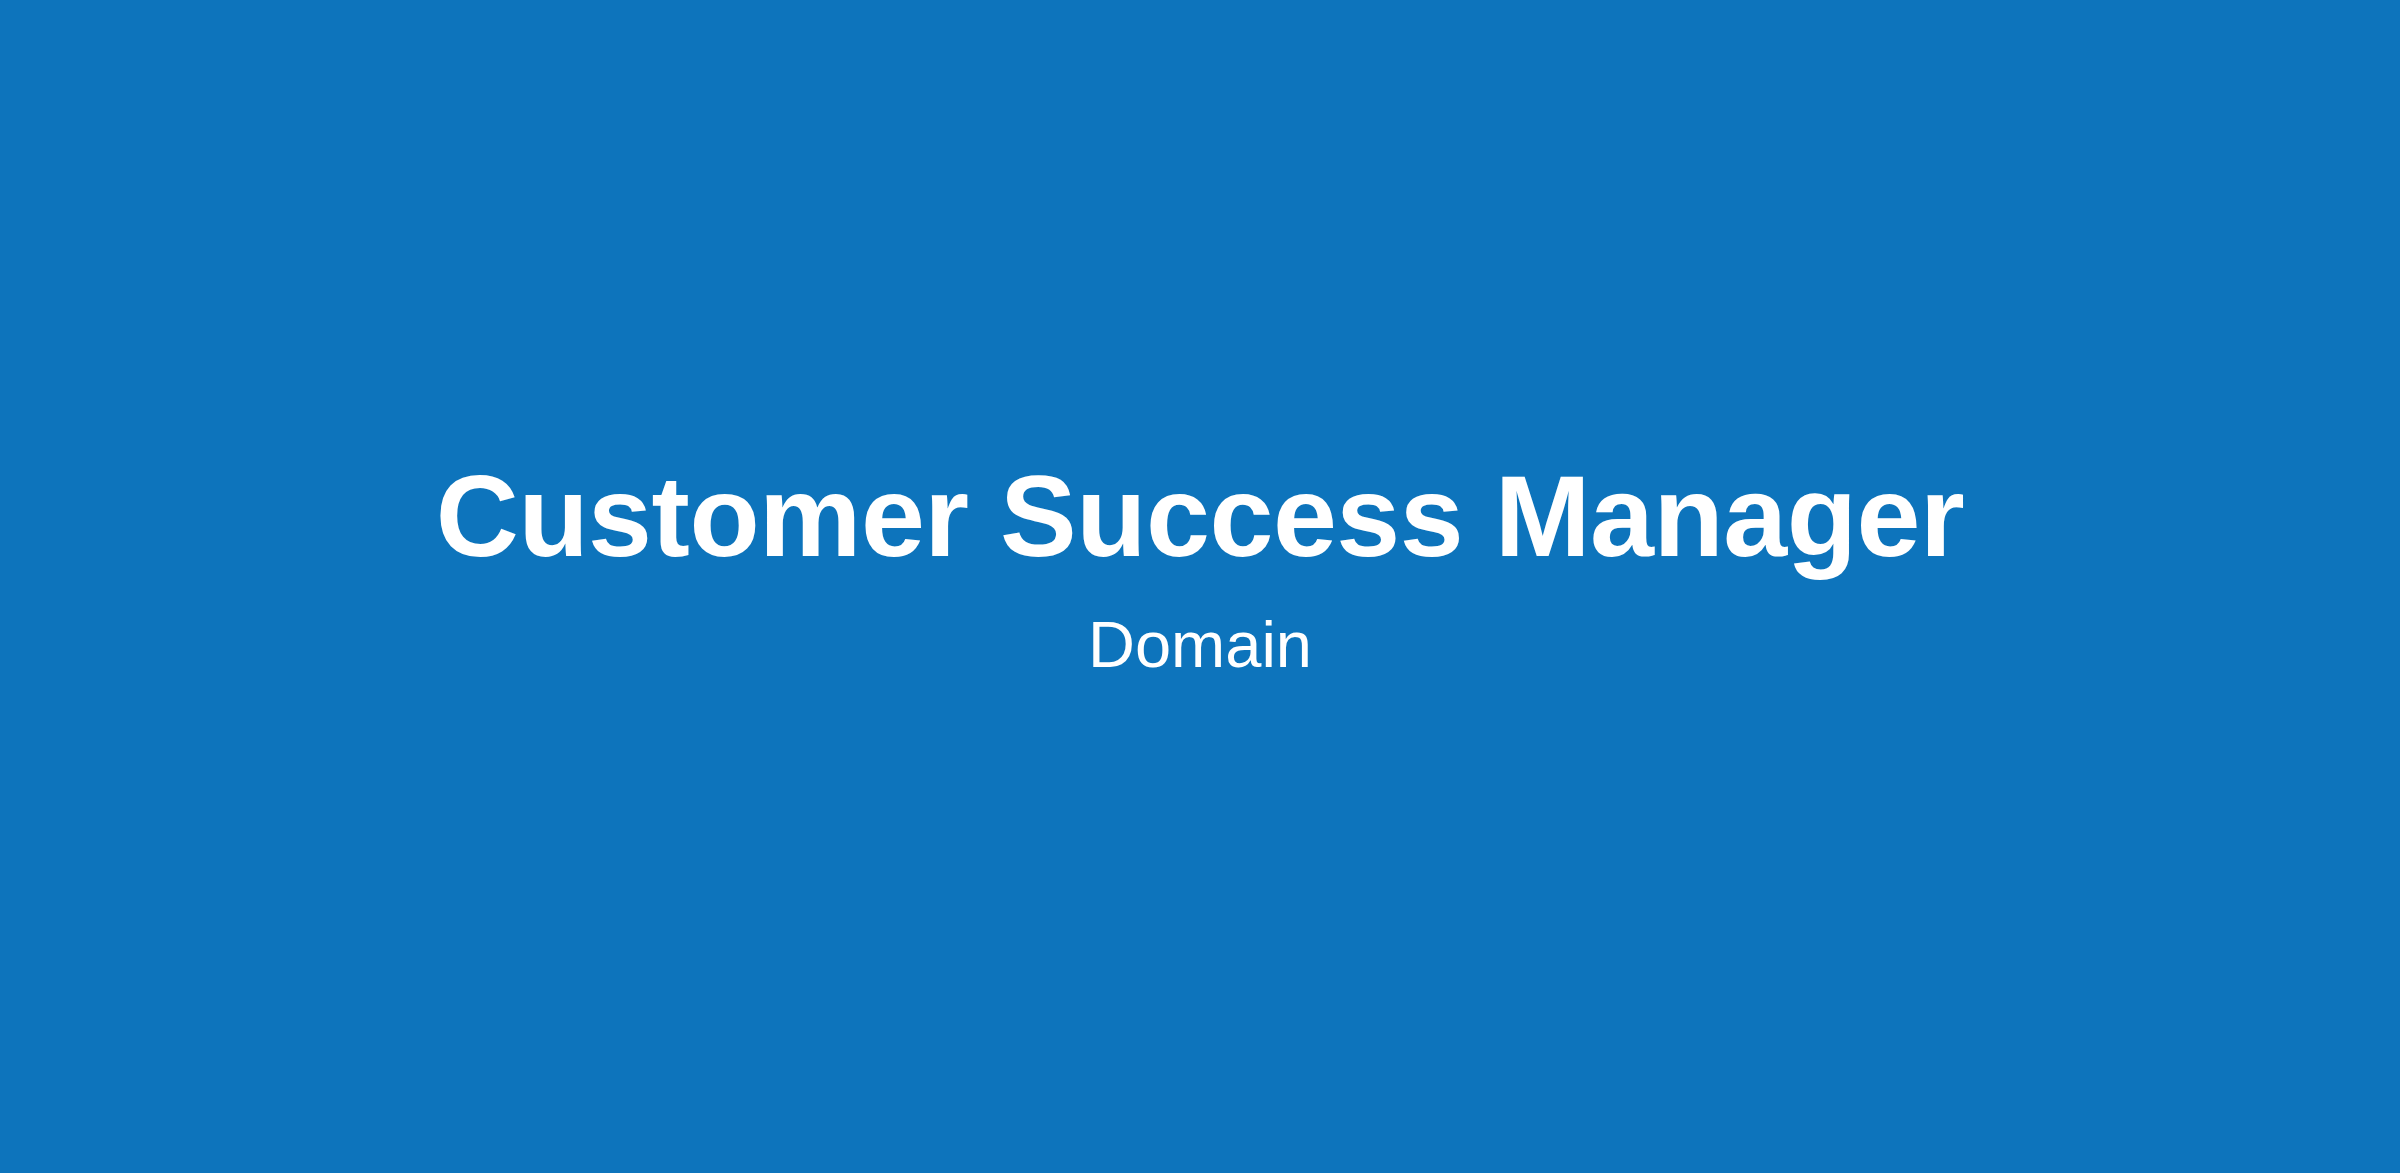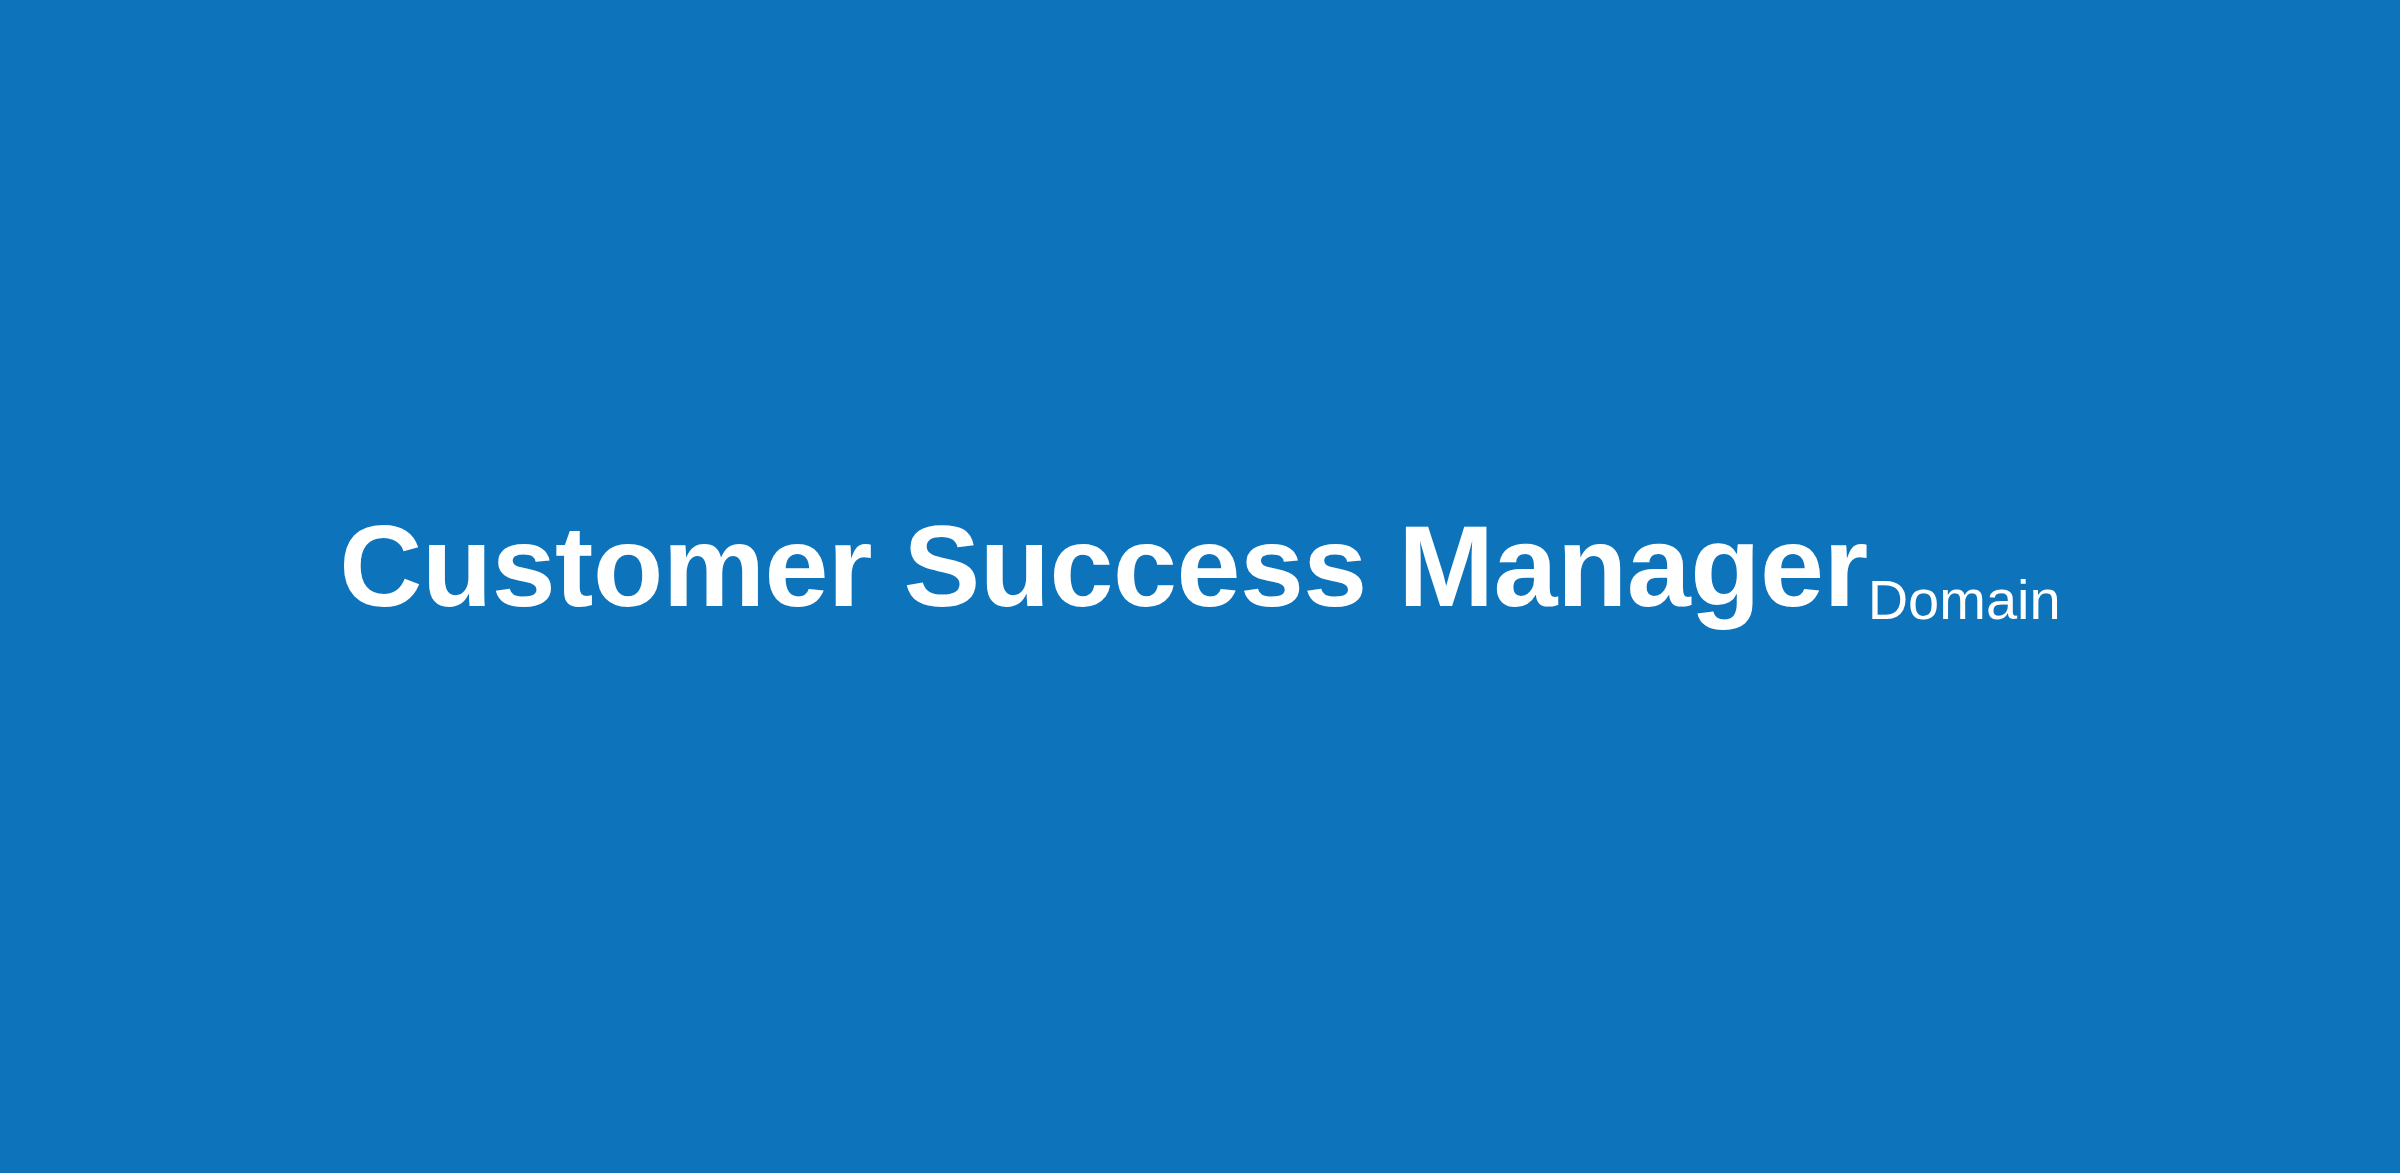--- a/index.html
+++ b/index.html
@@ -21,22 +21,22 @@
     display: flex;
     flex-direction: column;
     align-items: center;
     justify-content: center;
     overflow: hidden;
     box-sizing: border-box;
   }
 
   .text-stack {
     display: flex;
-    flex-direction: row;
-    align-items: flex-end;
+    flex-direction: column;
+    align-items: center;
     justify-content: center;
     text-align: center;
     width: 100%;
     
     transform: translateY(-20px);
   }
 
   .job-title {
     font-family: "Liberation Sans", sans-serif;
     font-size: 115px;
@@ -44,21 +44,21 @@
     line-height: 1.12;
     color: #ffffff;
     letter-spacing: -0.5px;
     margin: 0;
     padding: 0;
     white-space: nowrap;
   }
 
   .company-name {
     font-family: "Liberation Sans", sans-serif;
-    font-size: 56px;
+    font-size: 65px;
     font-weight: normal;
     line-height: 1.1;
     color: #ffffff;
     letter-spacing: 0px;
     margin: 0;
     padding: 0;
     margin-top: 28px;
     white-space: nowrap;
   }
 </style>

